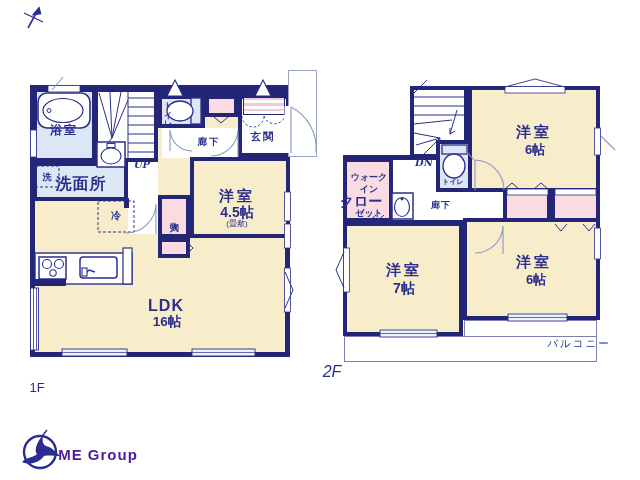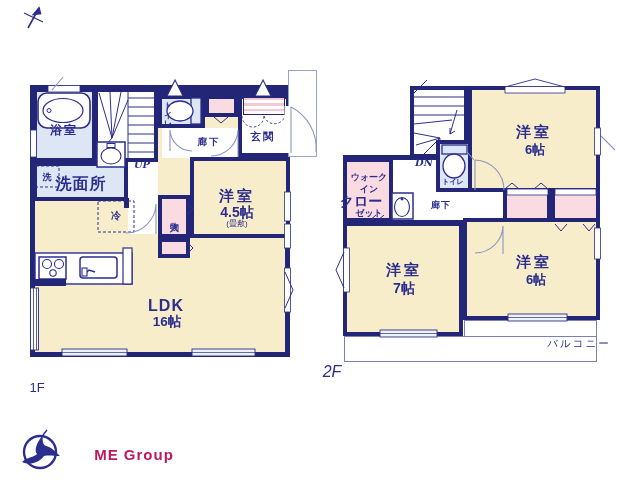--- a/index.html
+++ b/index.html
@@ -8,21 +8,21 @@
   .abs{position:absolute;box-sizing:border-box;}
   .room{position:absolute;box-sizing:border-box;border:4px solid #232577;}
   .b5{border-width:5px;}
   .lbl{position:absolute;transform:translate(-50%,-50%);color:#2b2e8e;white-space:nowrap;
        font-weight:bold;z-index:10;line-height:1;}
   .vtext{writing-mode:vertical-rl;text-orientation:upright;transform:translate(-50%,-50%);}
   .ital{font-family:"DejaVu Serif","Liberation Serif",serif;font-style:italic;font-weight:bold;}
   .stripes{position:absolute;box-sizing:border-box;border:1px solid #232577;
            background:repeating-linear-gradient(180deg,#f2c9d4 0 2.5px,#ffffff 2.5px 5.5px);}
   svg{position:absolute;left:0;top:0;z-index:6;pointer-events:none;}
-  .gray{color:#be185d;font-weight:bold;letter-spacing:1px;margin-left:36px;}
+  .gray{color:#4c1d95;font-weight:bold;letter-spacing:1px;}
 </style>
 </head>
 <body>
 
 <div id="canvas">
 
   <div class="abs" style="left:35px;top:90px;width:250px;height:262px;background:#f8edcb;"></div>
 
   <div class="room b5" style="left:30px;top:85px;width:260px;height:272px;background:transparent;"></div>
 

